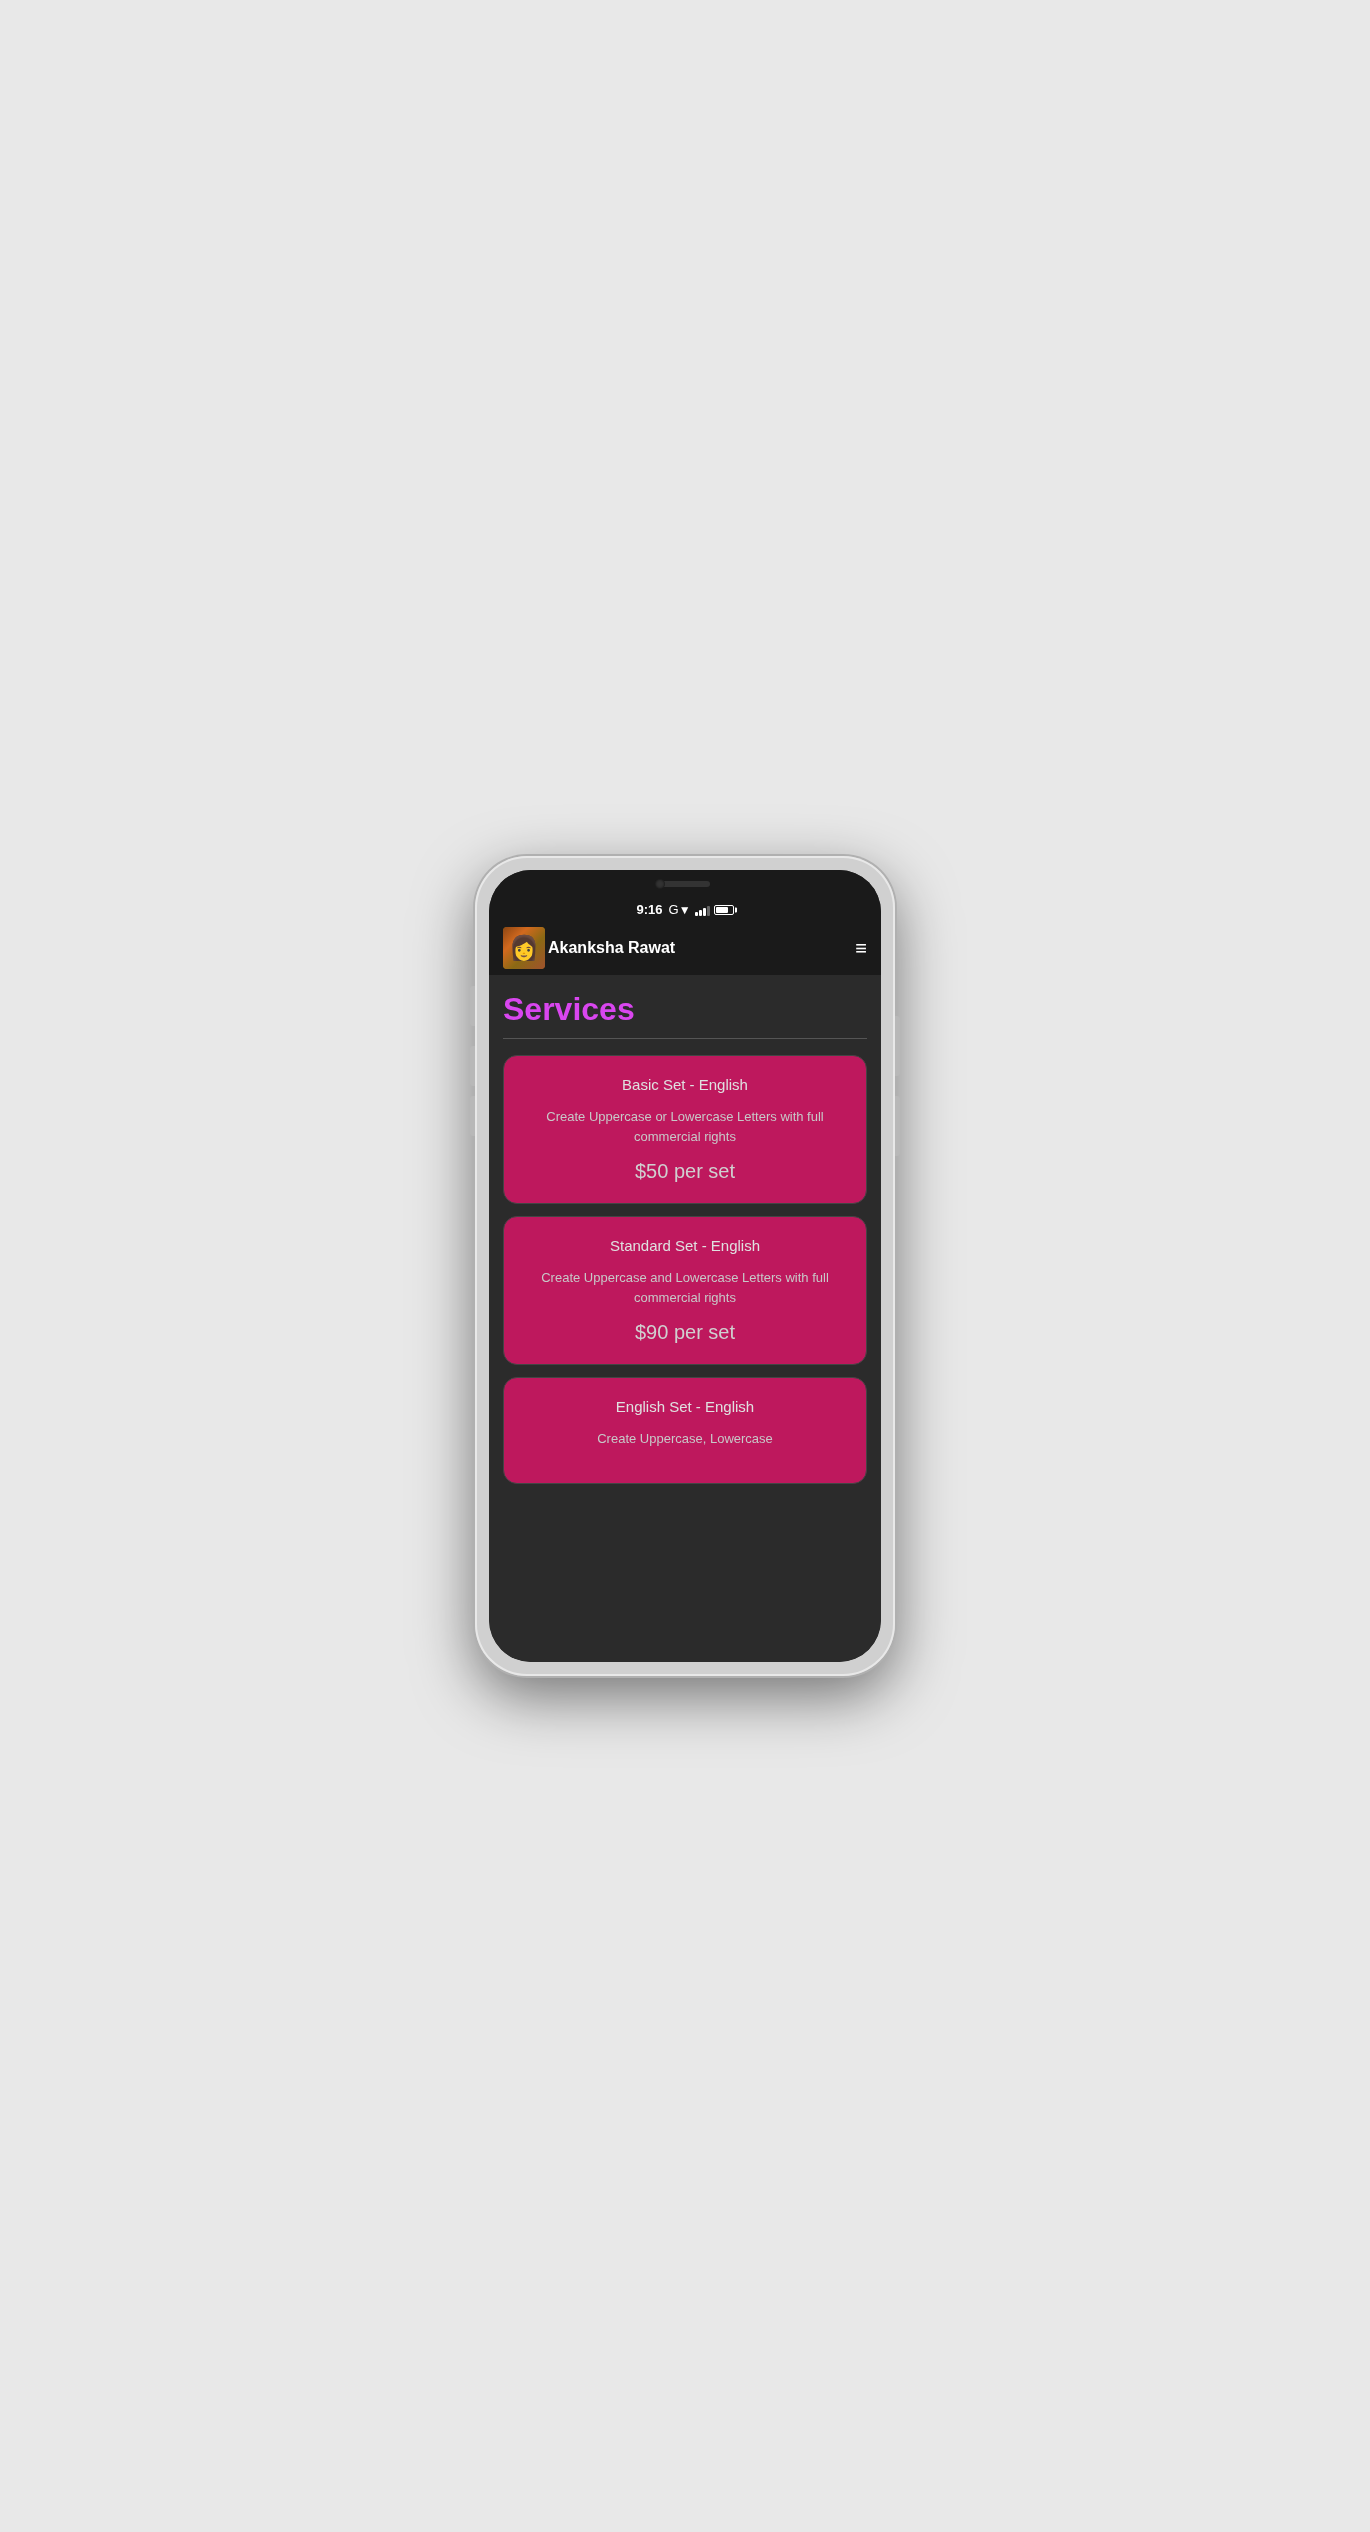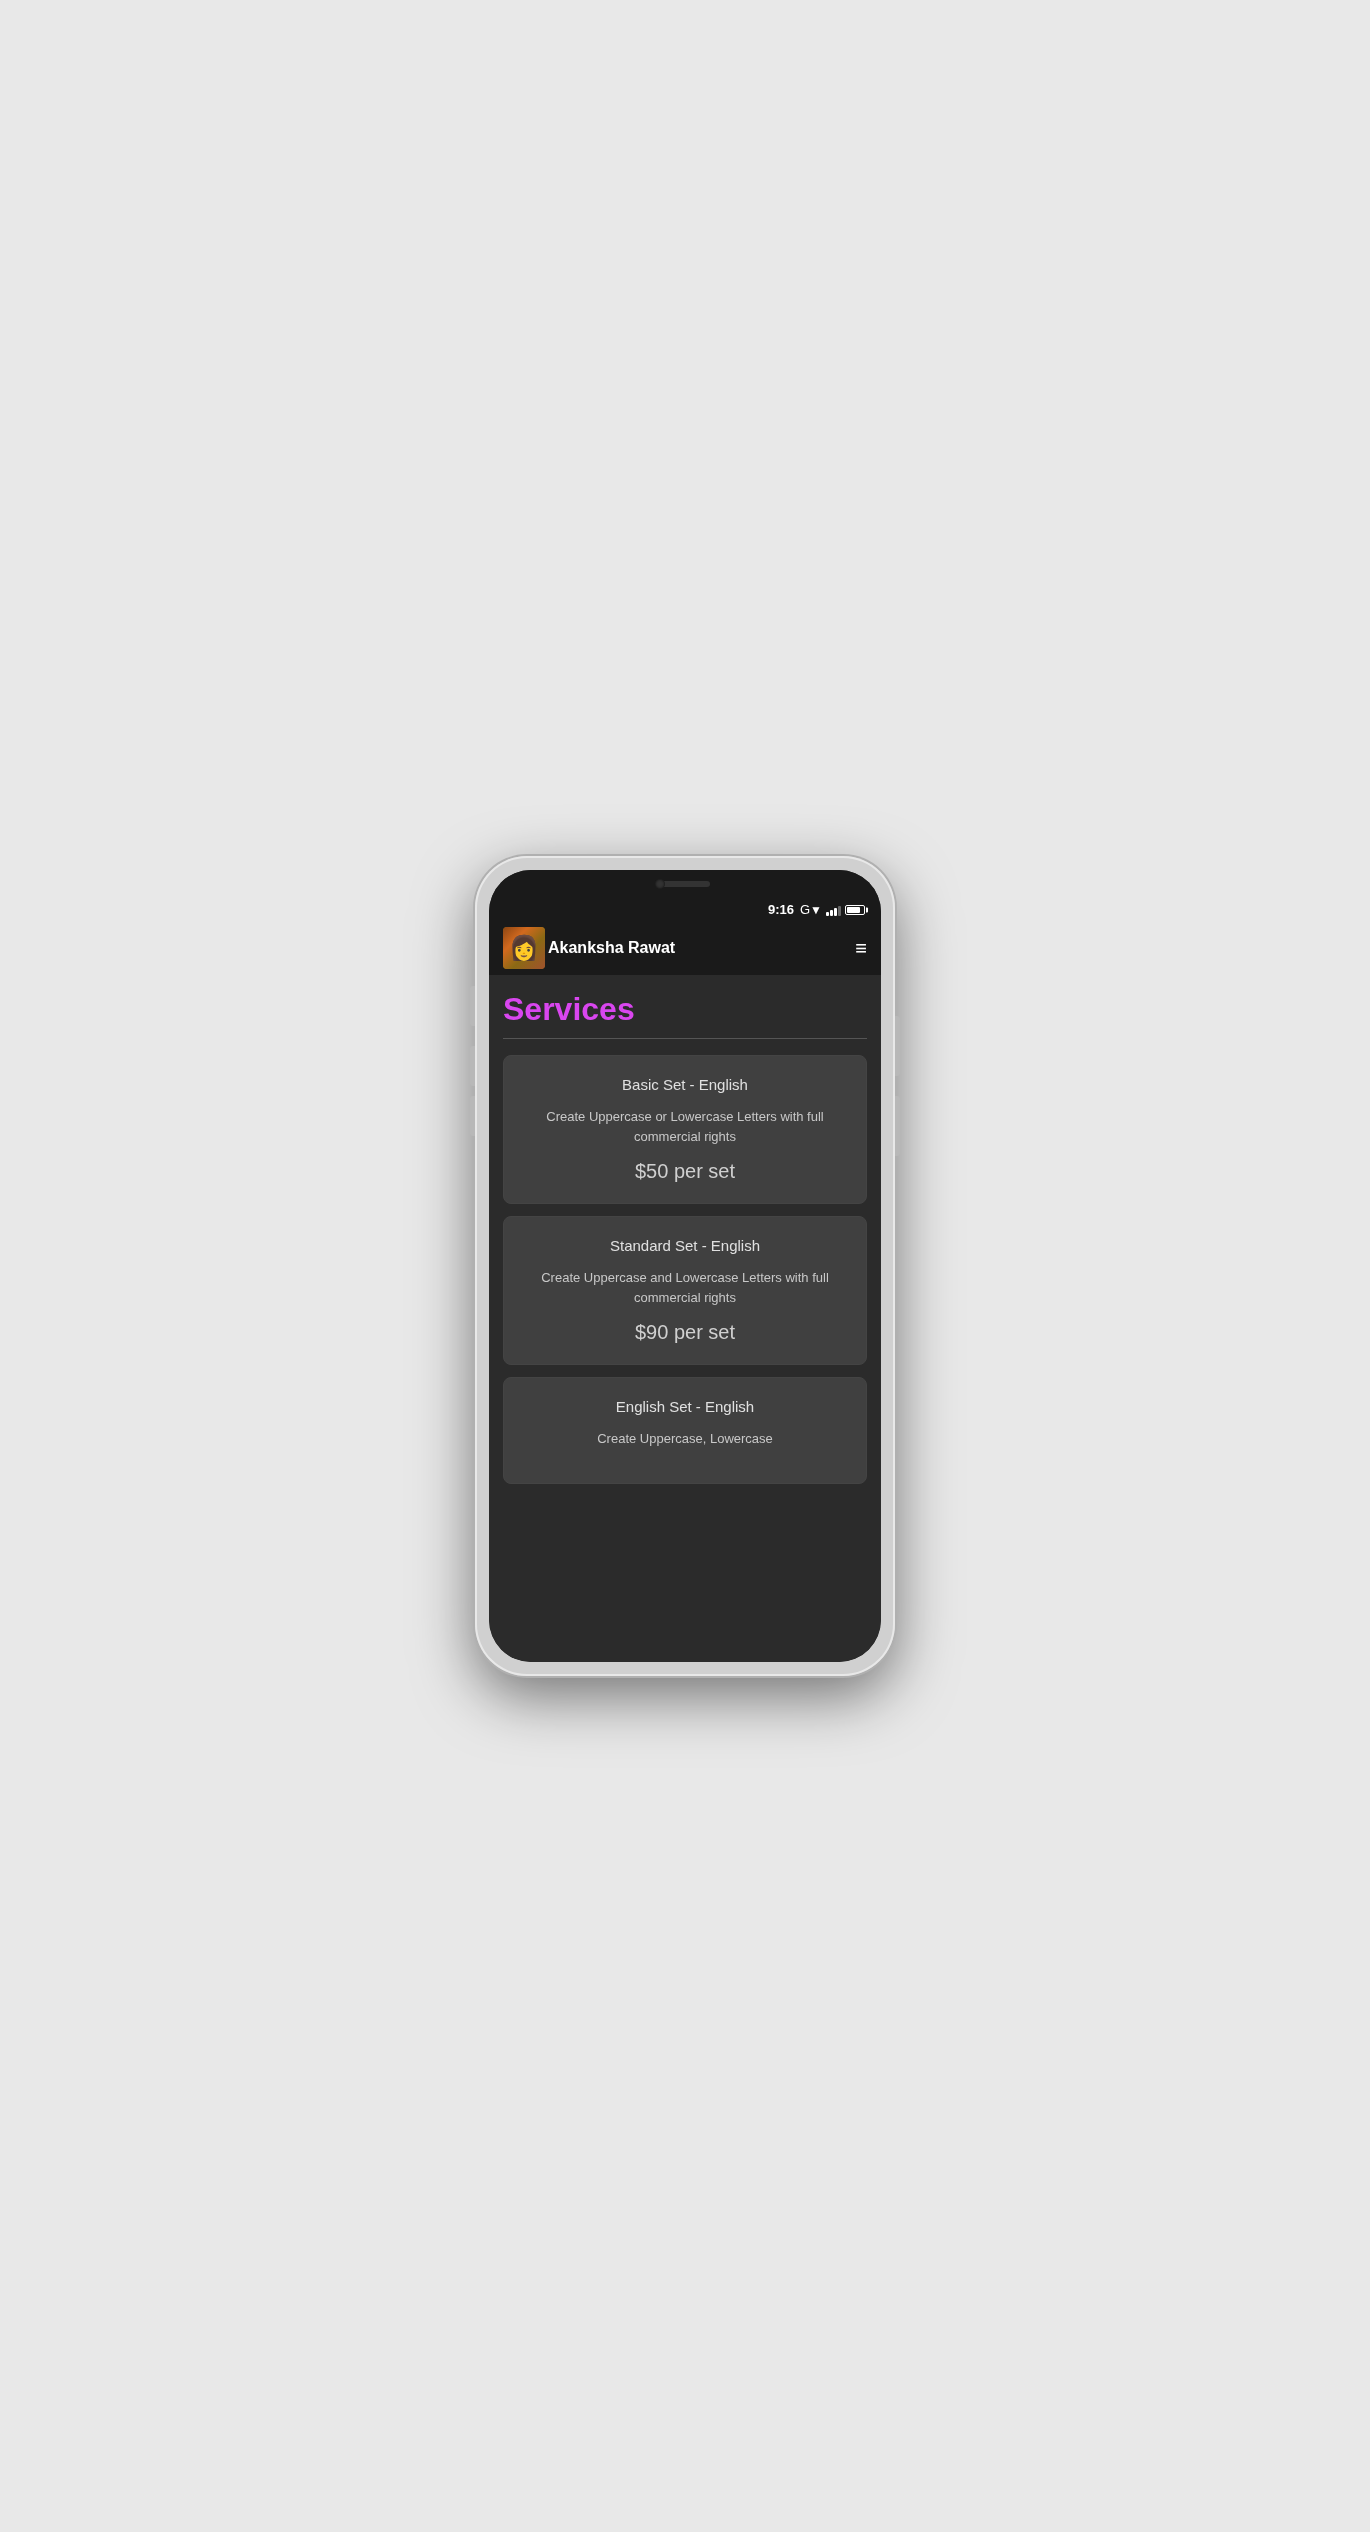--- a/index.html
+++ b/index.html
@@ -88,21 +88,21 @@
       height: 6px;
       background: #333;
       border-radius: 3px;
     }
 
     
     .status-bar {
       background: #1a1a1a;
       padding: 4px 16px 4px 16px;
       display: flex;
-      justify-content: flex-end;
+      justify-content: center;
       align-items: center;
       flex-shrink: 0;
     }
 
     .status-left {
       display: flex;
       align-items: center;
       gap: 6px;
     }
 
@@ -248,22 +248,22 @@
     }
 
     .divider {
       height: 1px;
       background: #555;
       margin-bottom: 16px;
     }
 
     
     .service-card {
-      background: #404040;
-      border-radius: 8px;
+      background: #be185d;
+      border-radius: 14px;
       padding: 20px 16px;
       margin-bottom: 12px;
       text-align: center;
       border: 1px solid #444;
     }
 
     .service-name {
       color: #e0e0e0;
       font-size: 15px;
       font-weight: 400;

